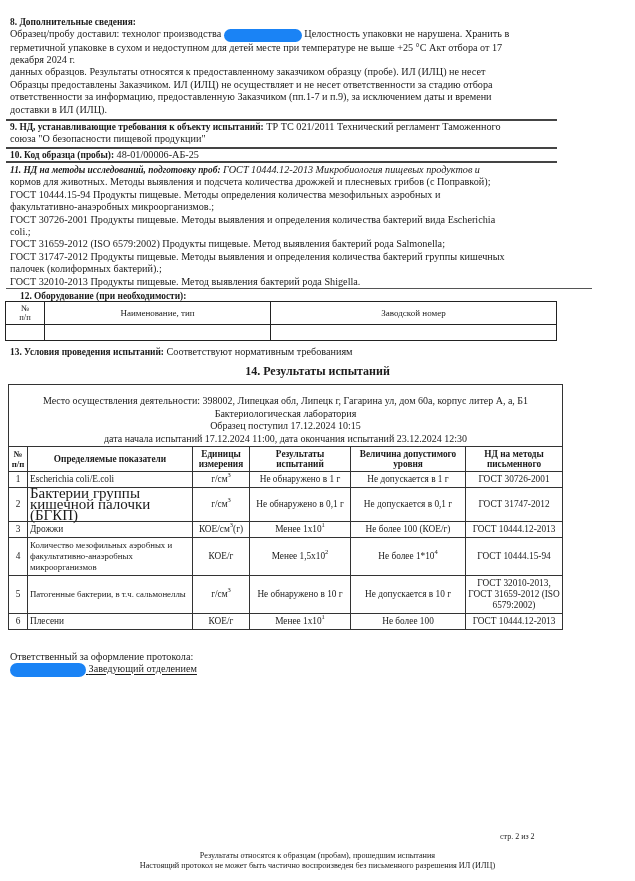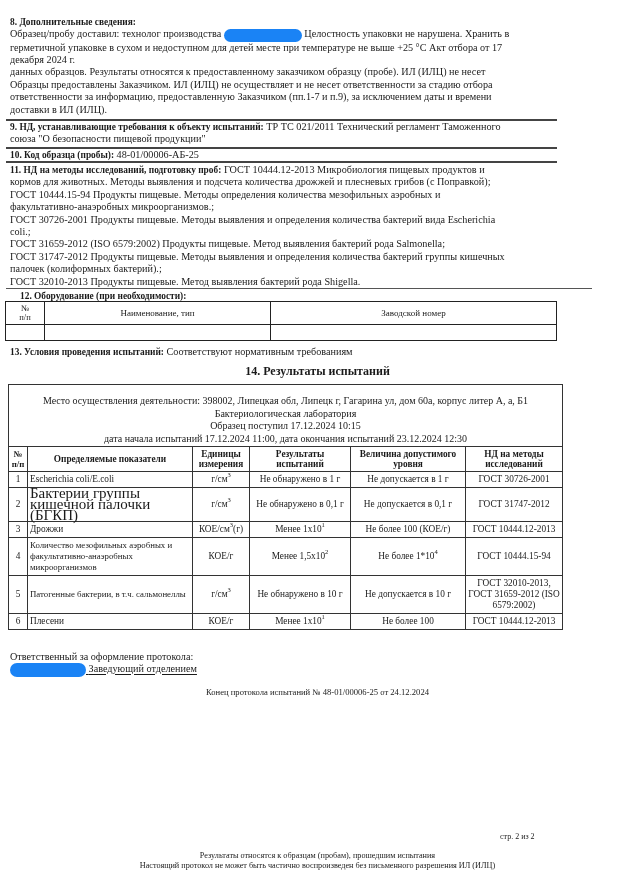--- a/index.html
+++ b/index.html
@@ -59,21 +59,21 @@
   </div>
   <div class="rule thick" style="top:147px; width:551px;"></div>
 
   <div class="sec" style="top:149px;">
     <span class="lbl">10. Код образца (пробы):</span>
     <span>48-01/00006-АБ-25</span>
   </div>
   <div class="rule thick" style="top:161px; width:551px;"></div>
 
   <div class="sec" style="top:164px;">
-    <div style="white-space:nowrap;">
+    <div style="white-space:nowrap;font-style:italic;">
       <span class="lbl">11. НД на методы исследований, подготовку проб:</span>
       <span>ГОСТ 10444.12-2013 Микробиология пищевых продуктов и</span>
     </div>
     <div style="white-space:nowrap;">кормов для животных. Методы выявления и подсчета количества дрожжей и плесневых грибов (с Поправкой);</div>
     <div style="white-space:nowrap;">ГОСТ 10444.15-94 Продукты пищевые. Методы определения количества мезофильных аэробных и</div>
     <div style="white-space:nowrap;">факультативно-анаэробных микроорганизмов.;</div>
     <div style="white-space:nowrap;">ГОСТ 30726-2001 Продукты пищевые. Методы выявления и определения количества бактерий вида Escherichia</div>
     <div style="white-space:nowrap;">coli.;</div>
     <div style="white-space:nowrap;">ГОСТ 31659-2012 (ISO 6579:2002) Продукты пищевые. Метод выявления бактерий рода Salmonella;</div>
     <div style="white-space:nowrap;">ГОСТ 31747-2012 Продукты пищевые. Методы выявления и определения количества бактерий группы кишечных</div>
@@ -117,21 +117,21 @@
         <div>Образец поступил 17.12.2024 10:15</div>
         <div>дата начала испытаний 17.12.2024 11:00, дата окончания испытаний 23.12.2024 12:30</div>
       </td>
     </tr>
     <tr class="head">
       <td style="width:14px; height:24px; font-size:8.8px;"><span>№</span><br><span>п/п</span></td>
       <td style="width:160px;">Определяемые показатели</td>
       <td style="width:52px;"><span>Единицы</span><br><span>измерения</span></td>
       <td style="width:96px;"><span>Результаты</span><br><span>испытаний</span></td>
       <td style="width:110px;"><span>Величина допустимого</span><br><span>уровня</span></td>
-      <td><span>НД на методы</span><br><span>исследований</span></td>
+      <td><span>НД на методы</span><br><span>письменного</span></td>
     </tr>
 
     <tr style="height:16px;">
       <td>1</td>
       <td class="left">Escherichia coli/E.coli</td>
       <td><span>г/см</span><sup>3</sup></td>
       <td>Не обнаружено в 1 г</td>
       <td>Не допускается в 1 г</td>
       <td>ГОСТ 30726-2001</td>
     </tr>
@@ -179,19 +179,18 @@
     </table>
 
   <div style="position:absolute; left:10px; top:651px;">
     <div>Ответственный за оформление протокола:</div>
     <div style="white-space:nowrap;text-decoration:underline;">
       <span class="redact" style="width:76px; height:14px;"></span>
       <span>Заведующий отделением</span>
     </div>
   </div>
 
-  <div class="footer-center" style="top:687px; font-size:8.6px;">Конец протокола испытаний № 48-01/00006-25 от 24.12.2024</div>
 
   <div style="position:absolute; left:500px; top:831px; font-size:8px;">стр. 2 из 2</div>
   <div class="footer-center" style="top:882px;">Протокол испытаний № 48-01/00006-25 от 24.12.2024</div>
   <div class="footer-center" style="top:851px;">Результаты относятся к образцам (пробам), прошедшим испытания</div>
   <div class="footer-center" style="top:861px;">Настоящий протокол не может быть частично воспроизведен без письменного разрешения ИЛ (ИЛЦ)</div>
 </div>
 
 </body></html>

